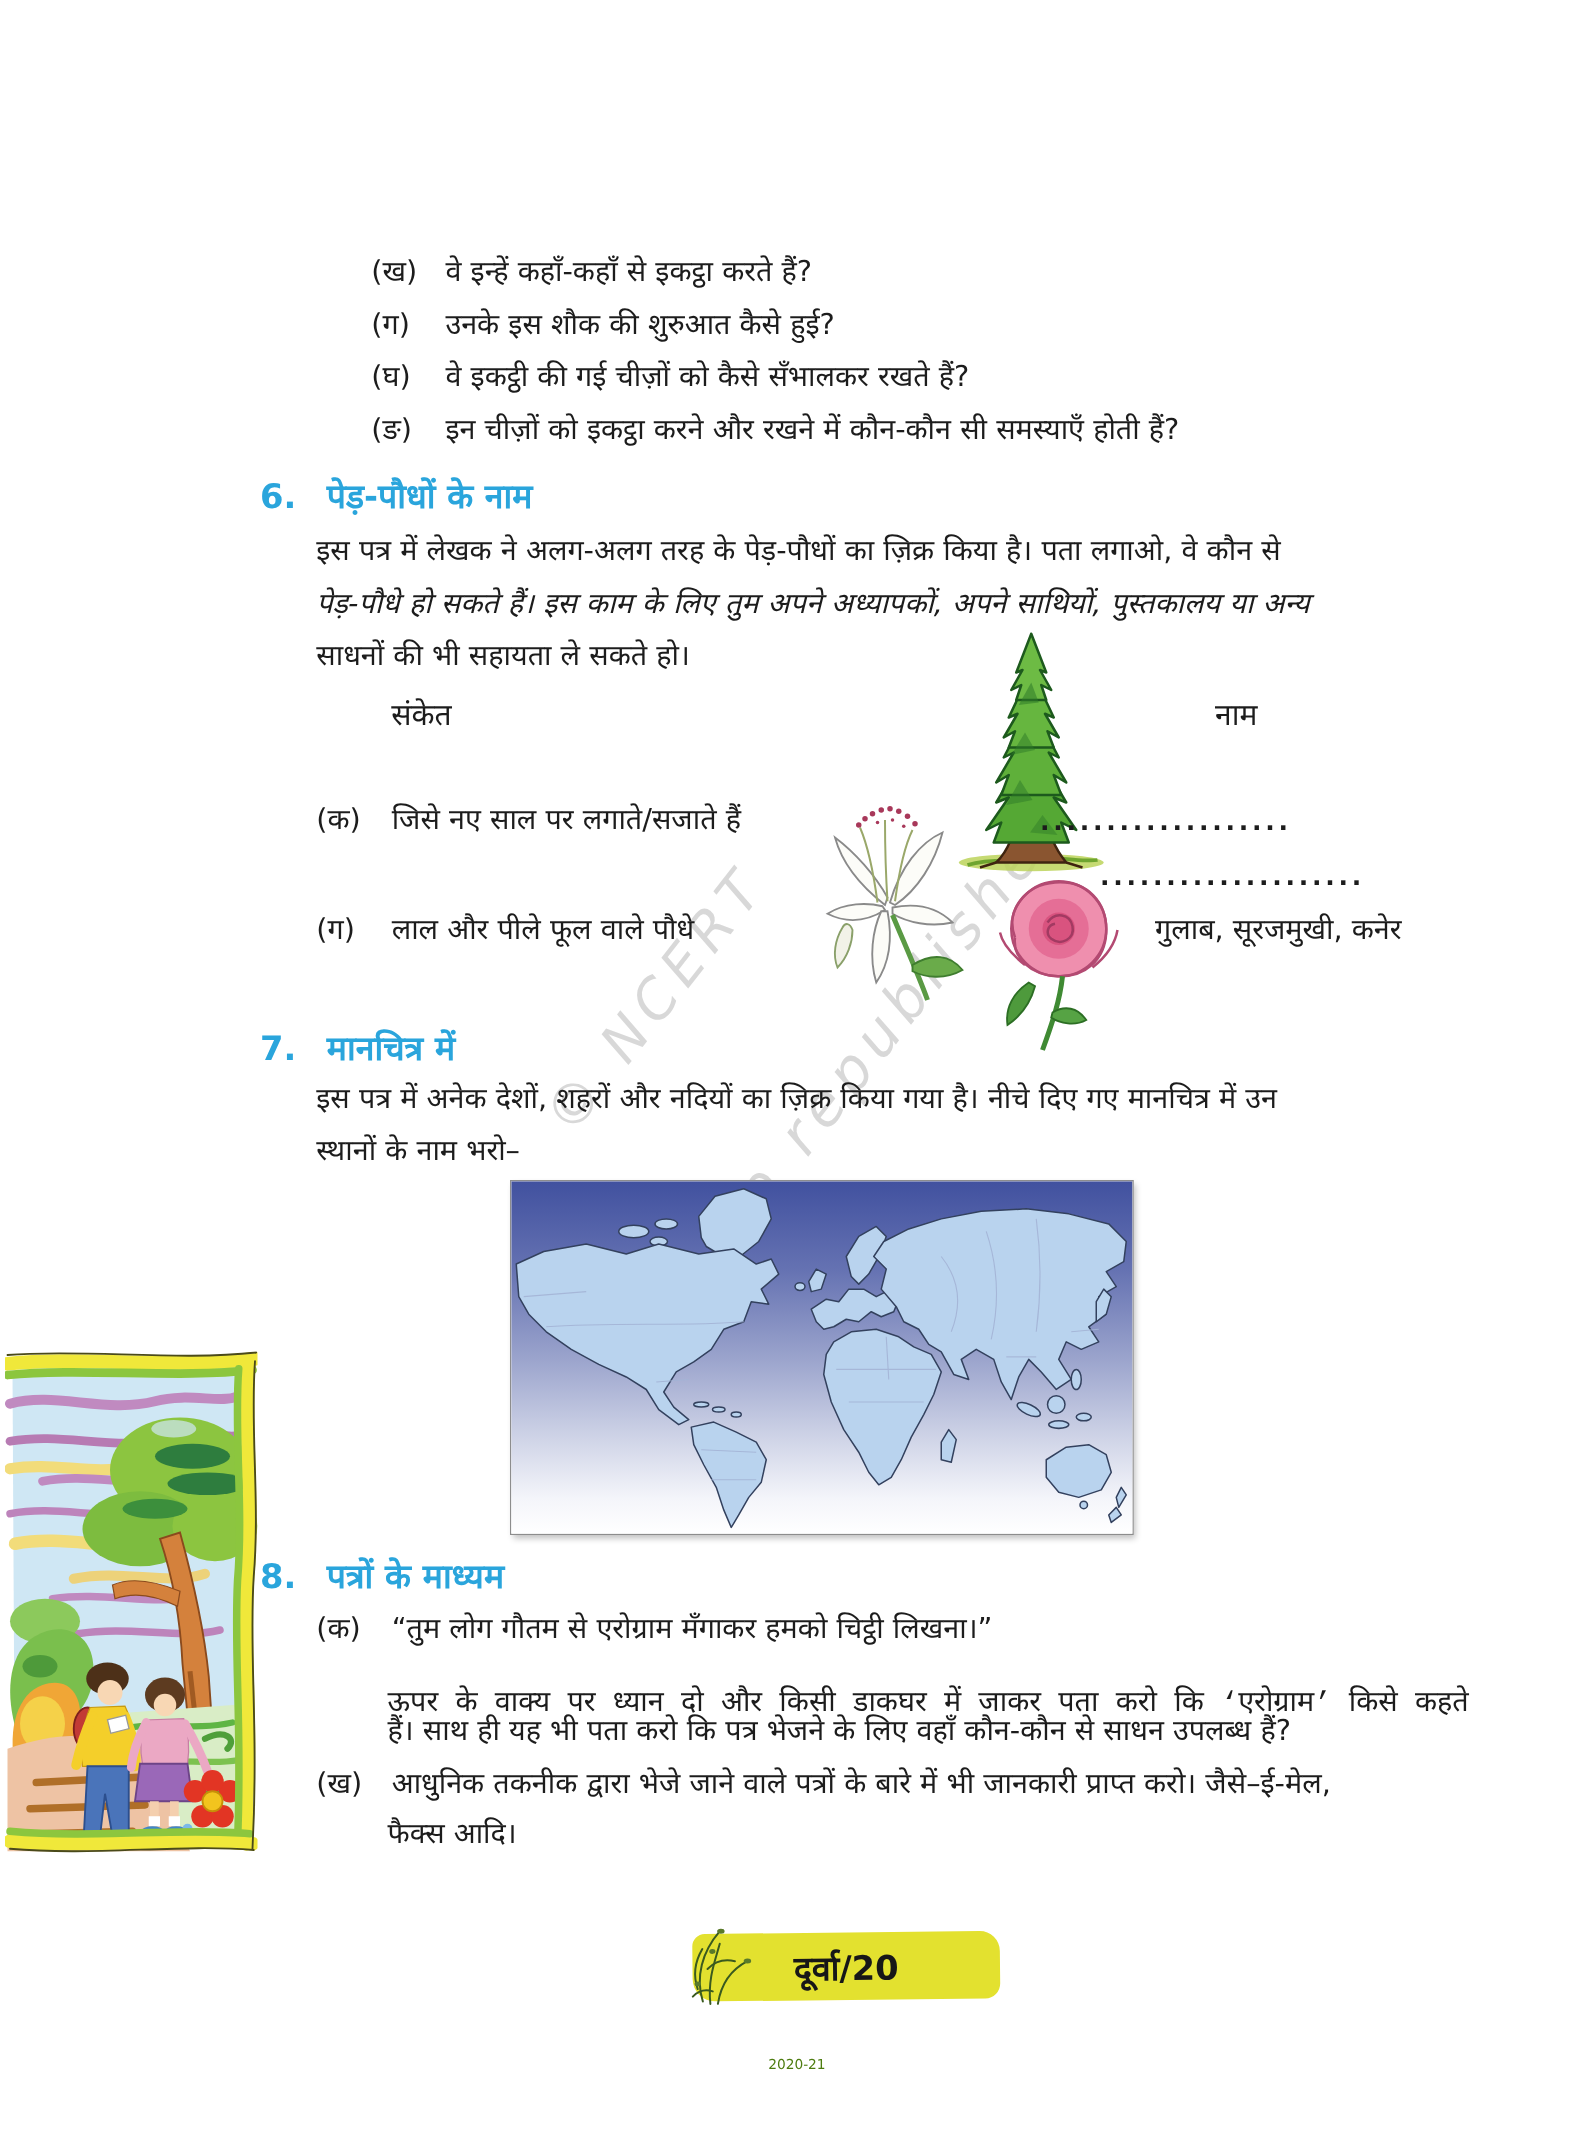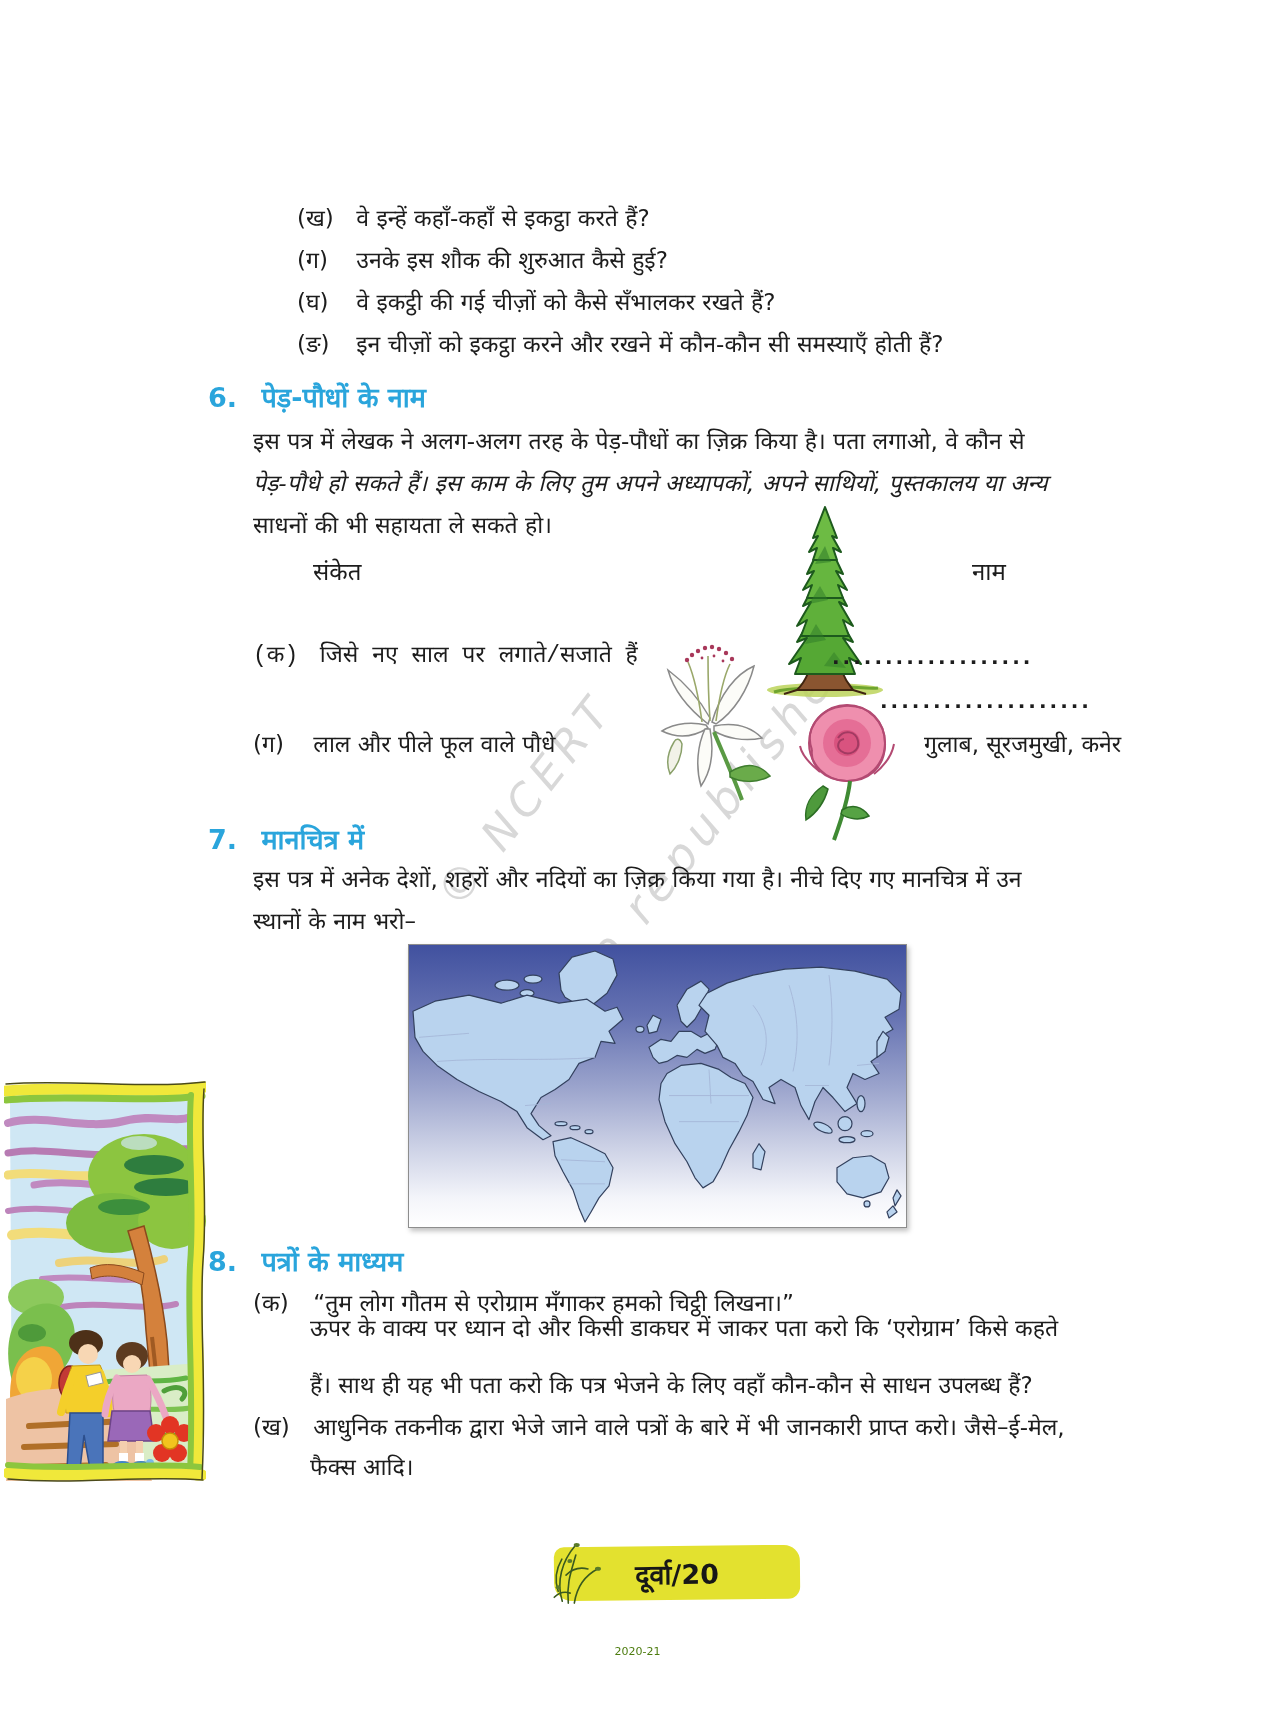--- a/index.html
+++ b/index.html
@@ -110,21 +110,21 @@
     <path d="M22,52 C14,30 30,10 54,8 M54,8 C80,6 96,24 95,48 M95,48 C94,70 78,84 56,83 M56,83 C34,82 20,68 22,52" stroke="#b34a72" stroke-width="2" fill="none"></path>
     <circle cx="57" cy="45" r="24" fill="#e56e96"></circle>
     <circle cx="57" cy="45" r="13" fill="#d9537f"></circle>
     <path d="M48,40 C54,31 66,33 68,43 C70,53 59,59 51,53 C46,49 48,42 54,41" stroke="#a23a62" stroke-width="2" fill="none"></path>
     <path d="M30,74 C20,66 12,58 10,48 M84,76 C94,68 102,58 104,46" stroke="#b34a72" stroke-width="2" fill="none"></path>
     <path d="M60,83 C58,102 52,120 44,142" stroke="#3f8a33" stroke-width="4" fill="none"></path>
     <path d="M52,112 C62,106 72,108 79,118 C70,123 58,121 51,116 Z" fill="#56a344" stroke="#2c6e24" stroke-width="1.5"></path>
     <path d="M33,88 C21,96 14,108 16,122 C28,114 35,102 38,91 Z" fill="#4e9a3c" stroke="#2c6e24" stroke-width="1.5"></path>
   </svg>
 
-  <div class="t" style="left:253px;top:641px;font-family:Liberation Mono, monospace;">
+  <div class="t" style="left:253px;top:641px;">
     <span class="lbl" style="display:inline-block;width:53px;">(क)</span>
     <span>जिसे नए साल पर लगाते/सजाते हैं</span>
   </div>
   <div class="dots" style="left:832px;top:645px;">...................</div>
 
   <div class="dots" style="left:880px;top:689px;">....................</div>
 
   <div class="t" style="left:253px;top:729px;">
     <span class="lbl" style="display:inline-block;width:53px;">(ग)</span>
     <span>लाल और पीले फूल वाले पौधे</span>
@@ -198,21 +198,21 @@
   </div>
 
   <div class="heading" style="left:208px;top:1246px;">
     <span class="num">8.</span>
     <span>पत्रों के माध्यम</span>
   </div>
   <div class="t" style="left:253px;top:1288px;">
     <span class="lbl" style="display:inline-block;width:53px;">(क)</span>
     <span>“तुम लोग गौतम से एरोग्राम मँगाकर हमको चिट्ठी लिखना।”</span>
   </div>
-  <div class="t" style="left:310px;top:1313px;">ऊपर के वाक्य पर ध्यान दो और किसी डाकघर में जाकर पता करो कि ‘एरोग्राम’ किसे कहते</div>
+  <div class="t" style="left:310px;top:1348px;font-family:Liberation Mono, monospace;">ऊपर के वाक्य पर ध्यान दो और किसी डाकघर में जाकर पता करो कि ‘एरोग्राम’ किसे कहते</div>
   <div class="t" style="left:310px;top:1370px;">हैं। साथ ही यह भी पता करो कि पत्र भेजने के लिए वहाँ कौन-कौन से साधन उपलब्ध हैं?</div>
   <div class="t" style="left:253px;top:1412px;">
     <span class="lbl" style="display:inline-block;width:53px;">(ख)</span>
     <span>आधुनिक तकनीक द्वारा भेजे जाने वाले पत्रों के बारे में भी जानकारी प्राप्त करो। जैसे–ई-मेल,</span>
   </div>
   <div class="t" style="left:310px;top:1452px;">फैक्स आदि।</div>
 
   <svg class="side-art" viewBox="0 0 202 402">
     <path d="M6,16 L190,10 L192,390 L8,394 Z" fill="#cfe7f4"></path>
     <g fill="none" stroke-linecap="round">

